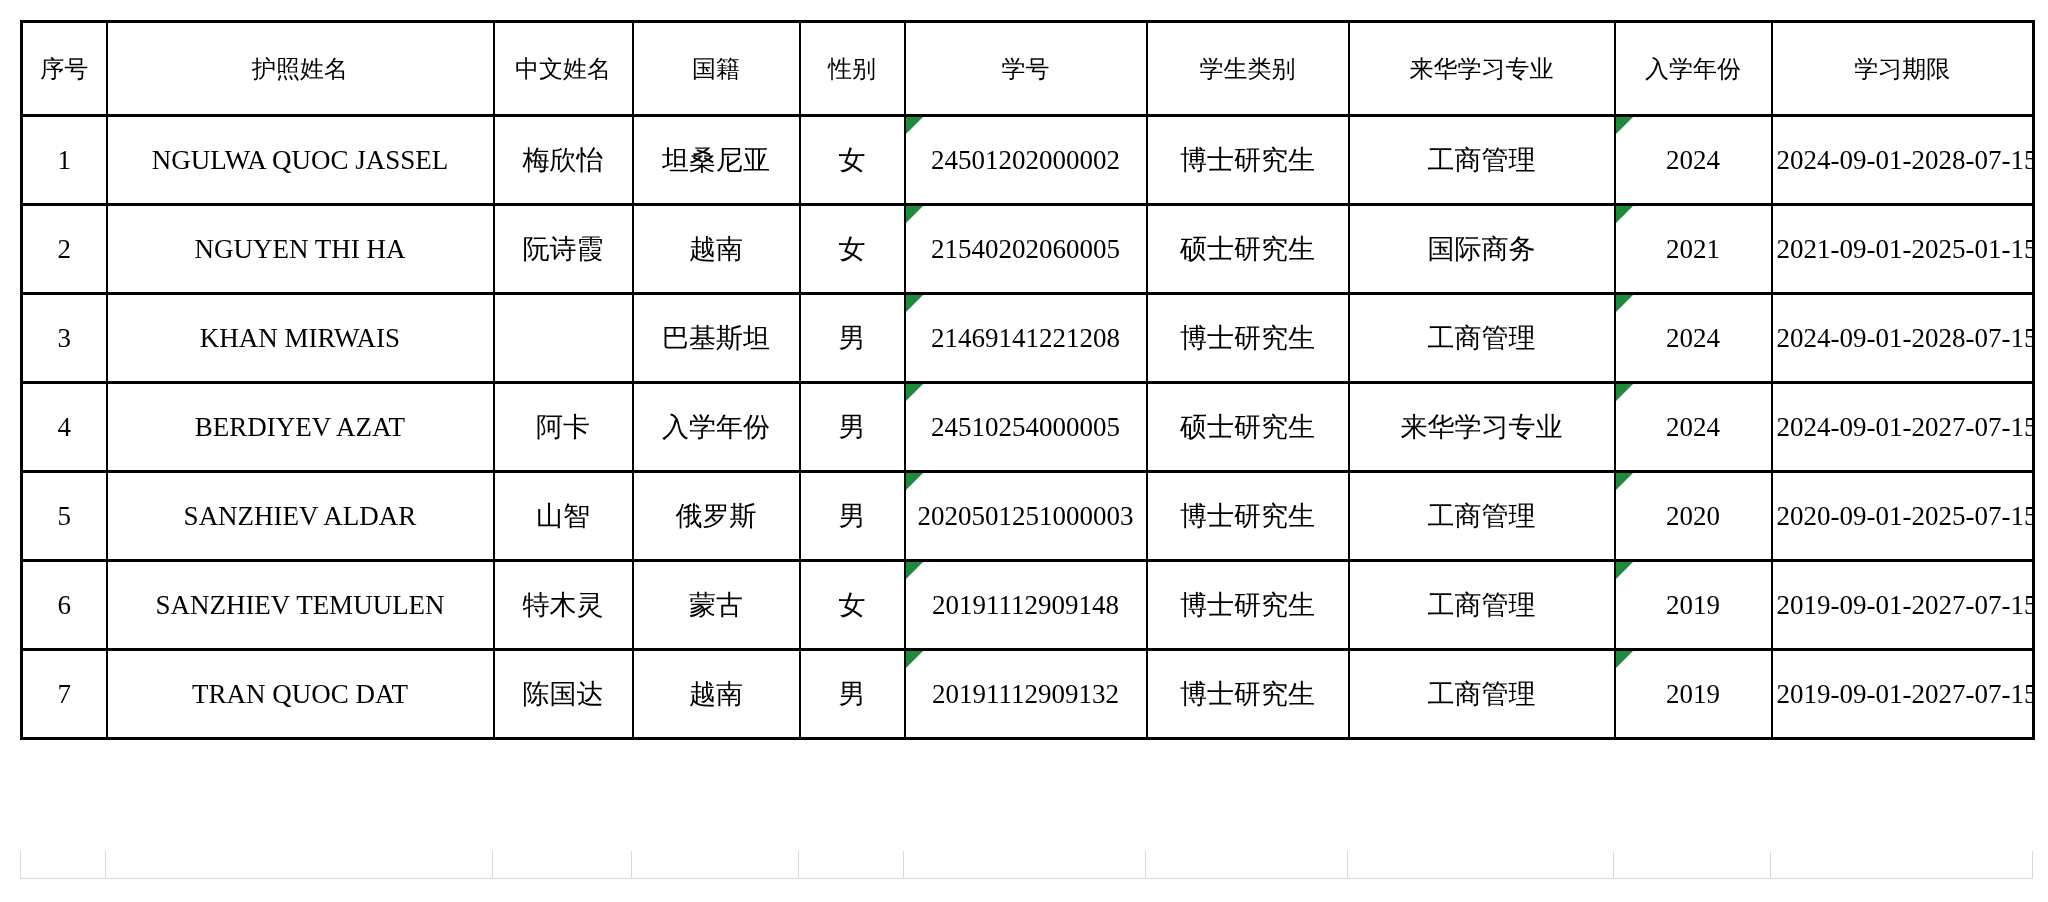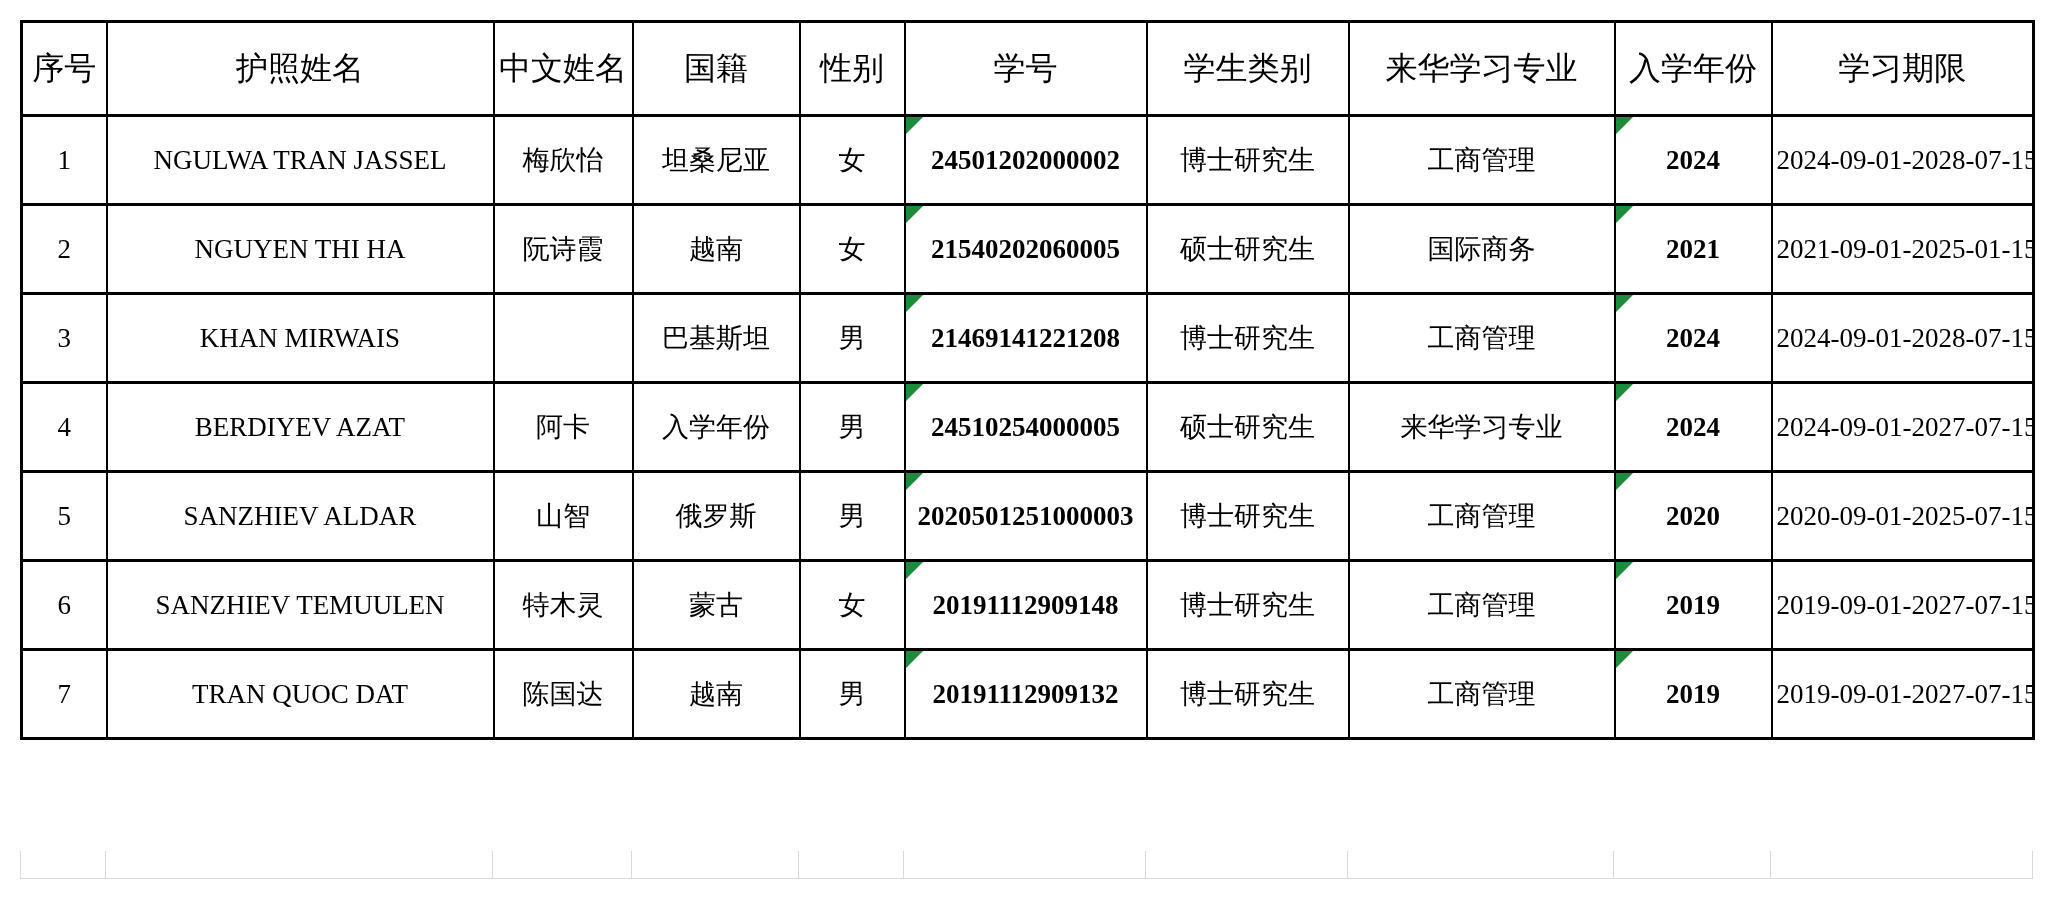--- a/index.html
+++ b/index.html
@@ -36,30 +36,30 @@
   tr.title-row { height: 114px; }
   tr.header-row { height: 94px; }
   tr.data-row { height: 89px; }
   tr.title-row td {
     font-size: 37px;
     font-weight: bold;
     border-bottom: 3px solid #000;
     letter-spacing: 1px;
   }
   tr.header-row th {
-    font-size: 32px;
+    font-size: 24px;
     border-bottom: 3px solid #000;
     font-family: Liberation Serif, serif;
   }
   tr.data-row td {
     font-size: 27px;
     border-top-width: 3px;
     border-bottom-width: 3px;
   }
-  td.marked { position: relative; font-weight: bold; }
+  td.marked { position: relative; }
   .tri {
     position: absolute;
     top: 0;
     left: 0;
     width: 0;
     height: 0;
     border-top: 17px solid #1e8a3c;
     border-right: 17px solid transparent;
   }
   td.date-cell { font-size: 25px; letter-spacing: 0; }
@@ -108,21 +108,21 @@
     <th>性别</th>
     <th>学号</th>
     <th>学生类别</th>
     <th>来华学习专业</th>
     <th>入学年份</th>
     <th>学习期限</th>
   </tr>
 
   <tr class="data-row">
     <td>1</td>
-    <td>NGULWA TRAN JASSEL</td>
+    <td>NGULWA QUOC JASSEL</td>
     <td>梅欣怡</td>
     <td>坦桑尼亚</td>
     <td>女</td>
     <td class="marked"><i class="tri"></i><span>24501202000002</span></td>
     <td>博士研究生</td>
     <td>工商管理</td>
     <td class="marked"><i class="tri"></i><span>2024</span></td>
     <td class="date-cell">2024-09-01-2028-07-15</td>
   </tr>
 

